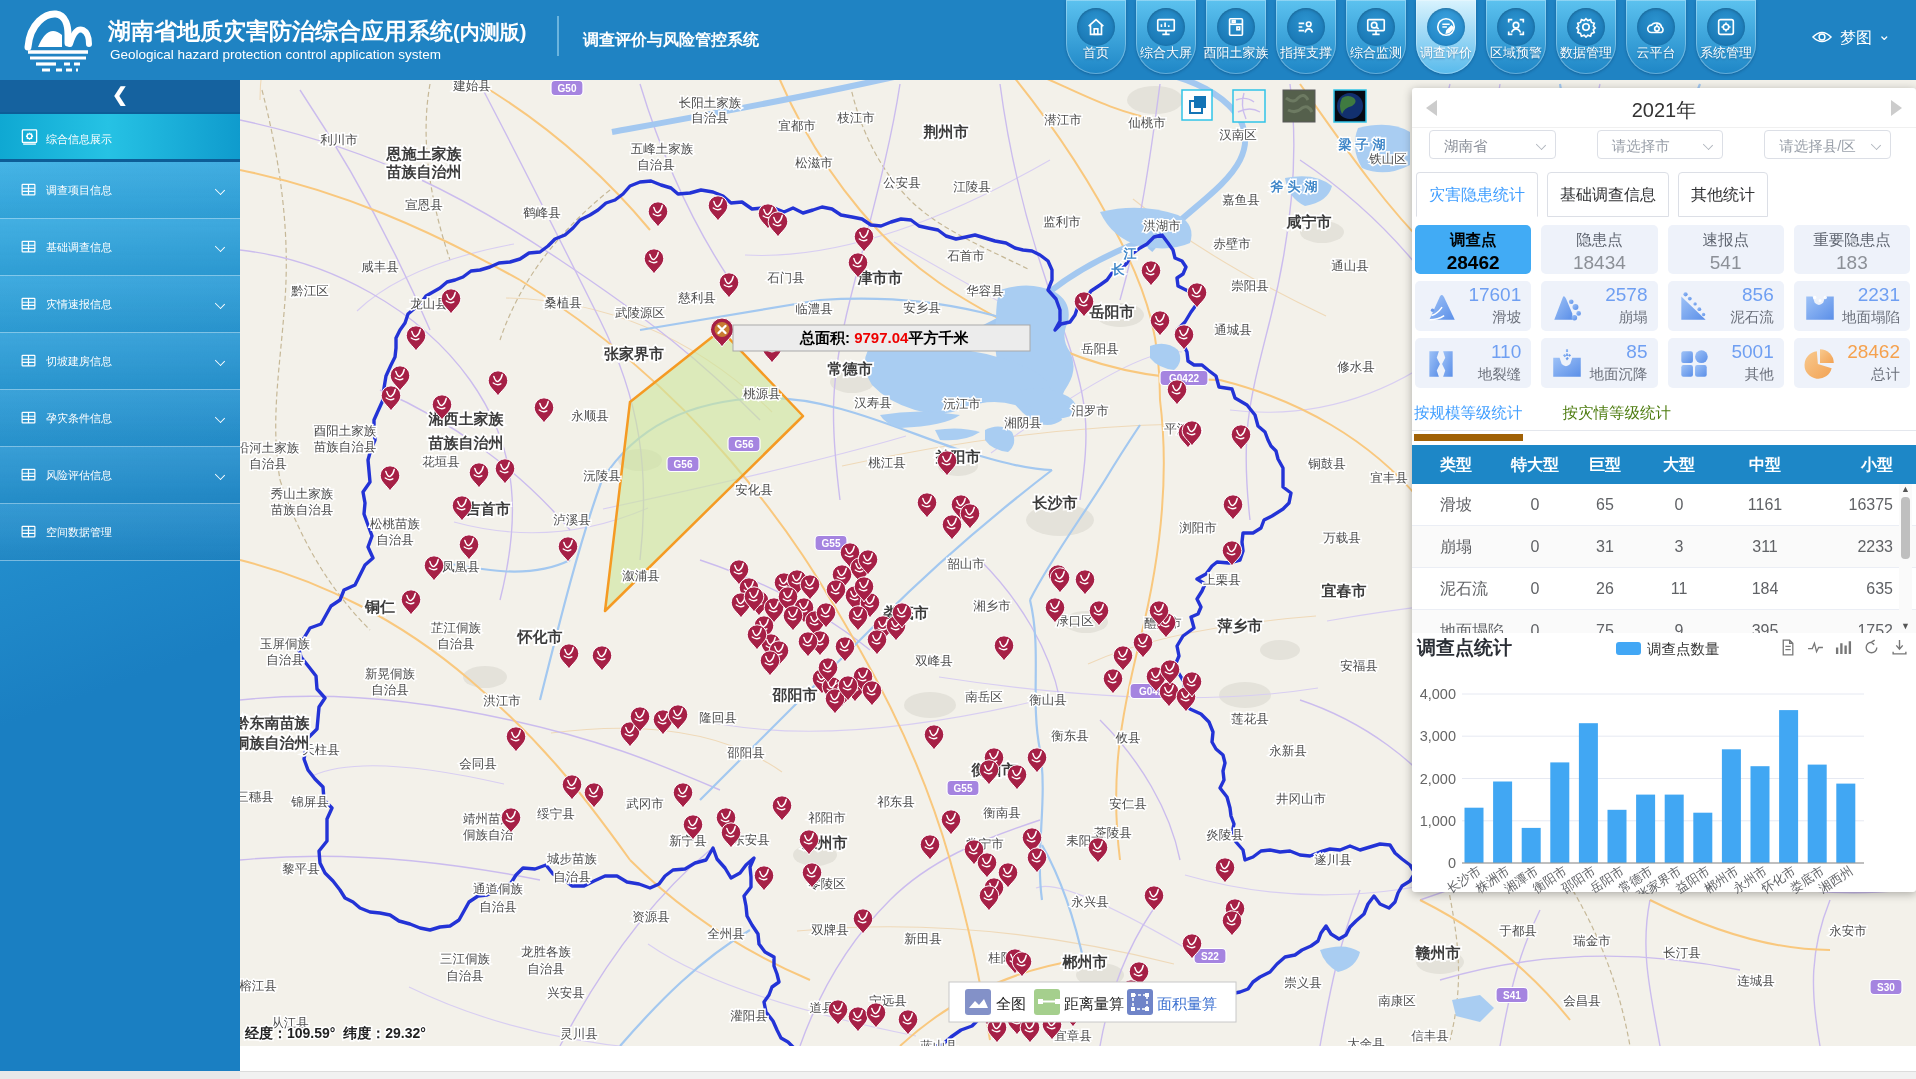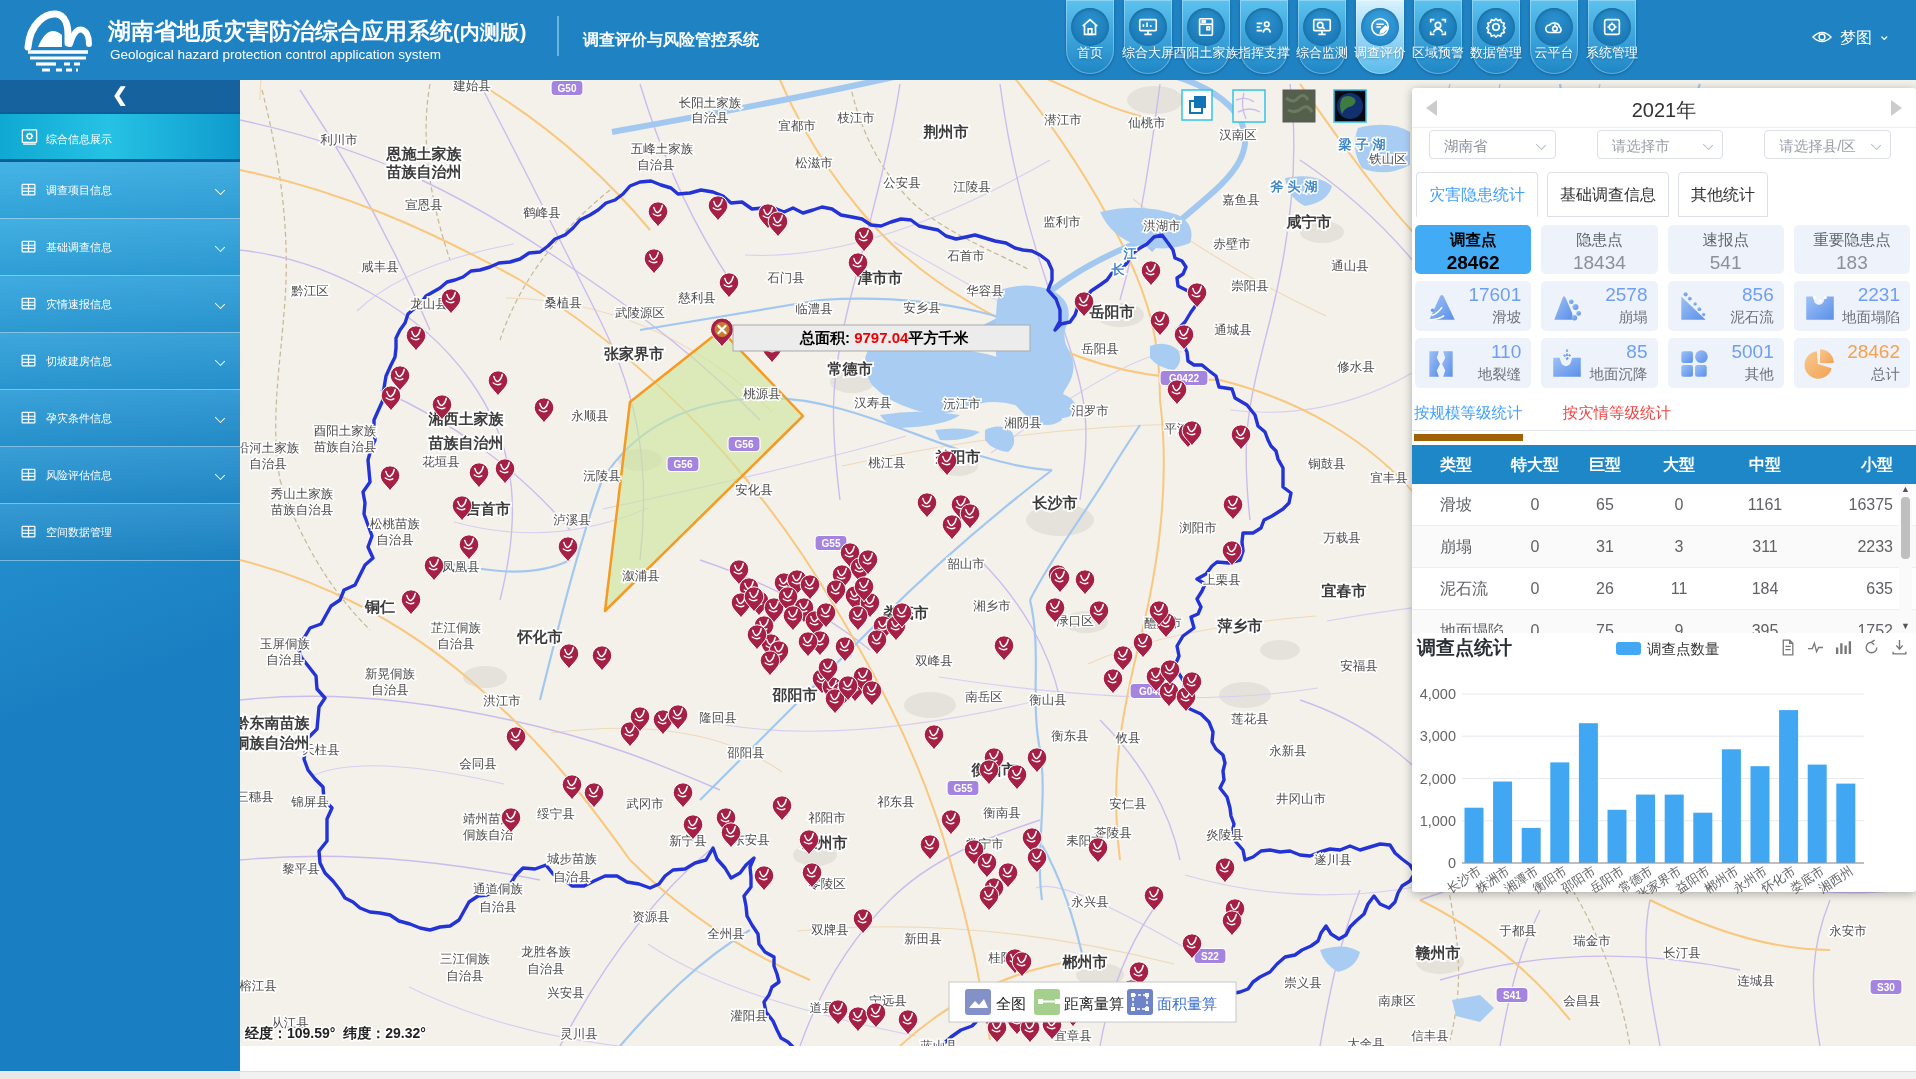--- a/index.html
+++ b/index.html
@@ -15,21 +15,21 @@
 .coord{font-size:14px;font-weight:bold;fill:#222;paint-order:stroke;stroke:#fff;stroke-width:3px}
 
 #hdr{position:absolute;left:0;top:0;width:1916px;height:80px;background:#1f83c3}
 #logo{position:absolute;left:20px;top:7px}
 #t1{position:absolute;left:108px;top:16px;color:#fff;font-size:23px;font-weight:bold;white-space:nowrap}
 #t1 small{font-size:20px;font-weight:bold}
 #t2{position:absolute;left:110px;top:47px;color:#fff;font-size:13.5px}
 #hdiv{position:absolute;left:557px;top:16px;width:2px;height:40px;background:#6ab4de}
 #t3{position:absolute;left:583px;top:30px;color:#fff;font-size:16px;font-weight:bold}
 #navs{position:absolute;left:1061px;top:0;display:flex}
-.nv{width:48px;height:74px;margin:0 5px;border-radius:0 0 30px 30px;background:linear-gradient(180deg,#5cc2ef,#1e86c6);box-shadow:0 1px 3px rgba(0,40,80,.35), inset 0 0 0 1px rgba(255,255,255,.3);position:relative}
+.nv{width:60px;height:74px;margin:0 5px;border-radius:0 0 30px 30px;background:linear-gradient(180deg,#5cc2ef,#1e86c6);box-shadow:0 1px 3px rgba(0,40,80,.35), inset 0 0 0 1px rgba(255,255,255,.3);position:relative}
 .nv.act{background:linear-gradient(180deg,#d9f3fe,#58baec)}
 .nvc{position:absolute;left:50%;top:8px;transform:translateX(-50%);width:38px;height:38px;border-radius:50%;background:radial-gradient(circle at 50% 35%,#2b93cf,#1570ad);display:flex;align-items:center;justify-content:center;box-shadow:inset 0 1px 3px rgba(0,0,0,.25)}
 .nv.act .nvc{background:radial-gradient(circle at 50% 35%,#3ba1de,#1b7fc0)}
 .nvt{position:absolute;left:50%;bottom:12px;transform:translateX(-50%);color:#fff;font-size:13px;white-space:nowrap;text-shadow:0 1px 2px rgba(0,40,80,.4)}
 #ueye{position:absolute;left:1812px;top:30px}
 #uname{position:absolute;left:1840px;top:28px;color:#fff;font-size:16px}
 #uarr{position:absolute;left:1878px;top:26px;color:#fff;font-size:15px}
 
 #side{position:absolute;left:0;top:80px;width:240px;height:991px;background:linear-gradient(160deg,#3ab4e8,#1a7fc2 60%,#1a7fc2)}
 .collapse{height:32px;background:#15629f;color:#fff;font-size:19px;font-weight:bold;text-align:center;line-height:30px}
@@ -63,21 +63,21 @@
 .sc1.on{background:#41abf5}
 .sc1.on .a,.sc1.on .b{color:#000000;font-weight:bold}
 .srow2{display:flex;gap:10px;padding:7px 6px 0 3px}
 .sc2{flex:1;height:50px;background:#eef2fa;border-radius:5px;position:relative}
 .sc2 .ic{position:absolute;left:8px;top:7px}
 .sc2r{position:absolute;right:10px;top:3px;text-align:right}
 .sc2 .n{font-size:19px;color:#6f9ff2}
 .sc2 .n.or{color:#f5a14d}
 .sc2 .t{font-size:14.5px;color:#6b707b;margin-top:2px}
 .subtabs{padding:15px 0 0 2px;border-bottom:1px solid #e4e7ed;height:43px}
-.st{font-size:15.5px;color:#ef4444;margin-right:40px;display:inline-block;padding-bottom:10px}
+.st{font-size:15.5px;color:#4d7c0f;margin-right:40px;display:inline-block;padding-bottom:10px}
 .st.on{color:#409eff;border-bottom:7px solid #a16207}
 .table{margin-top:14px}
 .th{height:39px;background:#1d87c7;color:#fff;font-weight:bold;font-size:16px;position:relative}
 .tr{height:42px;border-bottom:1px solid #ebeef5;font-size:16px;color:#606266;position:relative;background:#fff}
 .tr.alt{background:#fafafa}
 .tbody{height:149px;overflow:hidden;position:relative}
 .th span,.tr span{position:absolute;top:50%;transform:translateY(-50%)}
 .c1{left:28px}.c2{left:93px;width:60px;text-align:center}.c3{left:163px;width:60px;text-align:center}.c4{left:237px;width:60px;text-align:center}.c5{left:318px;width:70px;text-align:center}.c6{left:405px;width:76px;text-align:right}
 .sbar{position:absolute;right:4px;top:0;width:13px;height:149px;background:#fafafa}
 .sup,.sdown{position:absolute;left:0;width:13px;height:12px;font-size:9px;color:#555;text-align:center}

